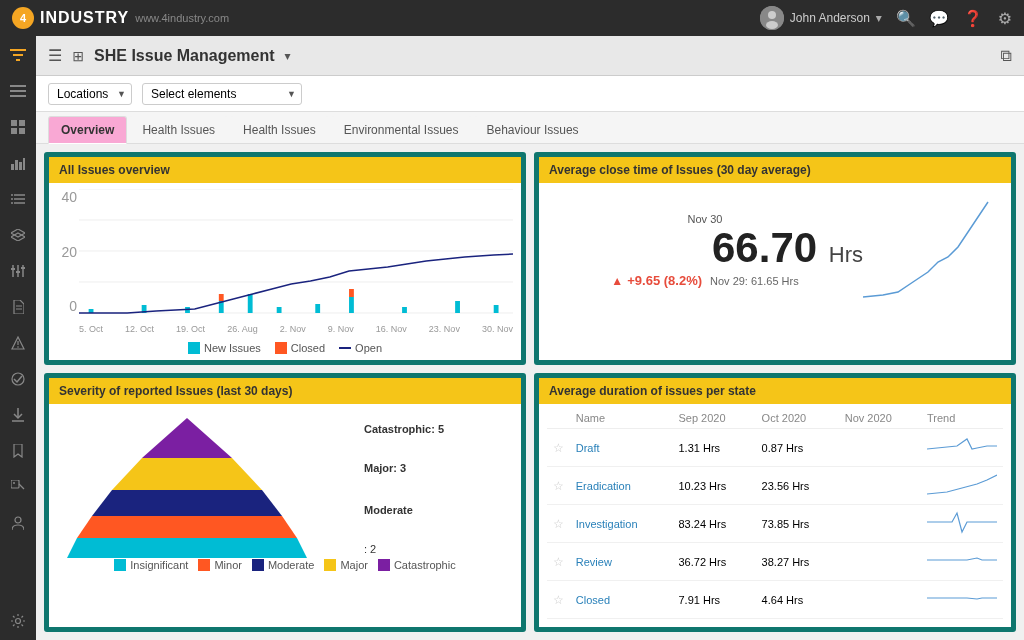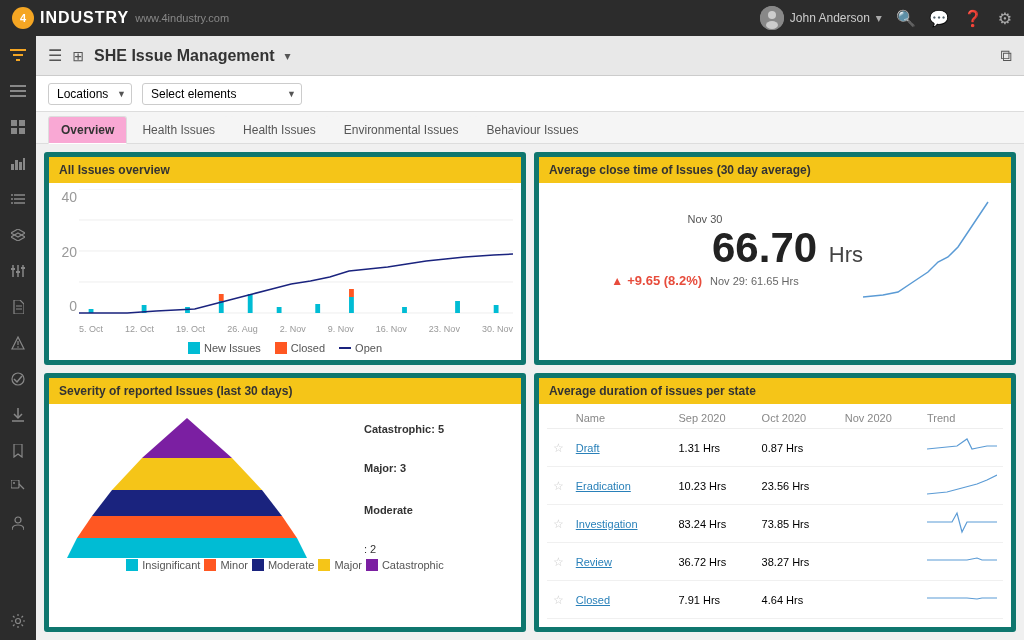--- a/index.html
+++ b/index.html
@@ -225,21 +225,21 @@
       gap: 4px;
       font-size: 12px;
       margin-top: 2px;
     }
 
     .change-up { color: #e74c3c; }
     .change-prev { color: #666; font-size: 11px; }
 
     .pyramid-legend {
       display: flex;
-      gap: 4px;
+      gap: 10px;
       justify-content: center;
       margin-top: 4px;
       flex-wrap: wrap;
     }
 
     
     .duration-table {
       width: 100%;
       border-collapse: collapse;
       font-size: 11px;
@@ -250,21 +250,20 @@
       padding: 4px 6px;
       border-bottom: 1px solid #eee;
       text-align: left;
     }
     .duration-table td {
       padding: 5px 6px;
       border-bottom: 1px solid #f0f0f0;
     }
     .duration-table a {
       color: #2980b9;
-      text-decoration: underline;
       cursor: pointer;
     }
     .star-icon { color: #ccc; font-size: 12px; cursor: pointer; }
     .trend-cell { width: 80px; }
   </style>
 </head>
 <body>
 
 <div class="top-nav">
   <div class="top-nav-left">

